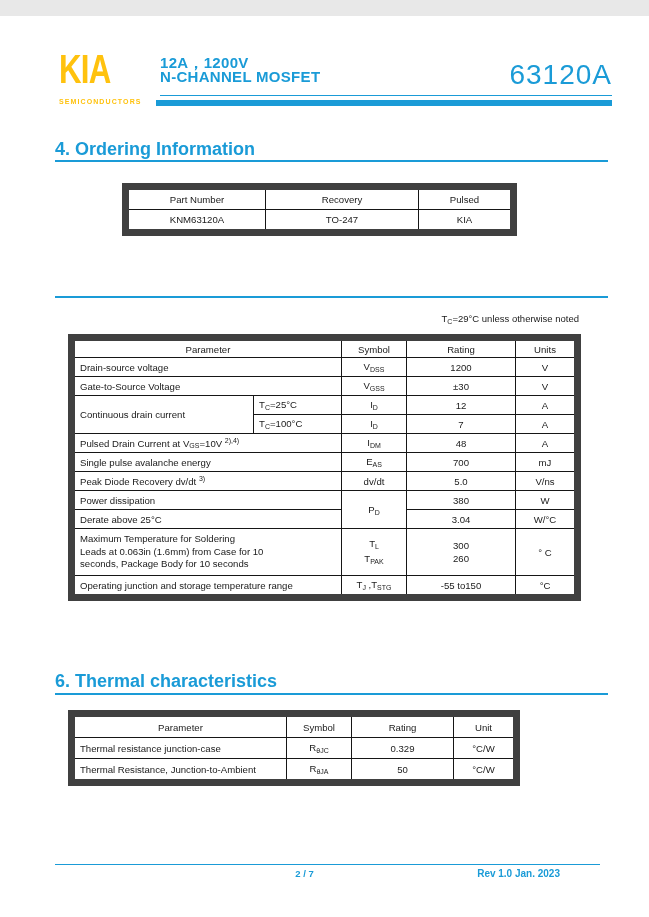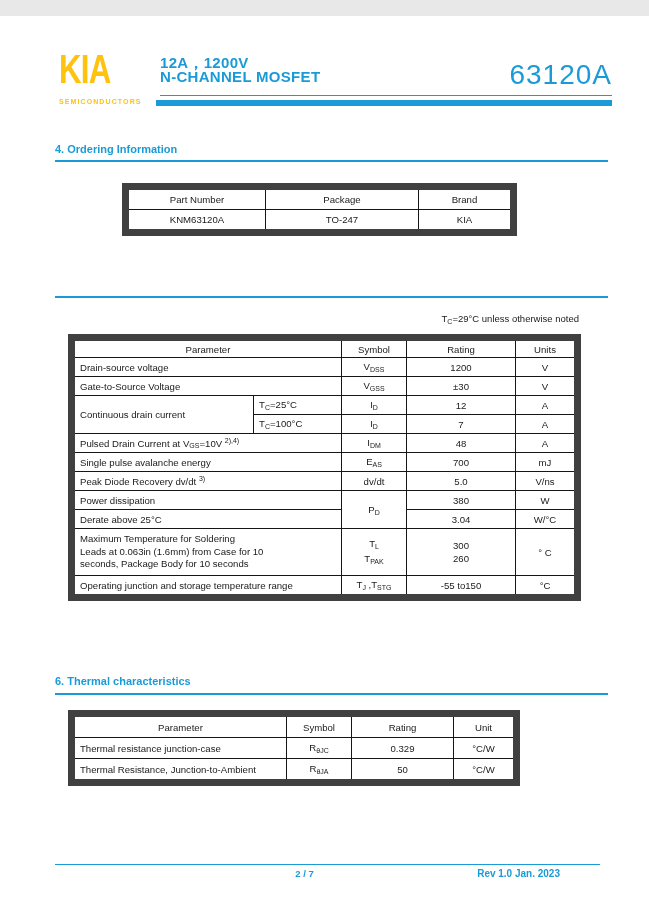--- a/index.html
+++ b/index.html
@@ -11,21 +11,21 @@
   .logo-text{font-size:40px;line-height:30px;font-weight:bold;color:#ffc20e;
              letter-spacing:-1px;display:inline-block;transform:scaleX(.78);transform-origin:left;}
   .logo-sub{margin-top:11px;font-size:7px;font-weight:bold;letter-spacing:1.1px;color:#ffc20e;}
   .subtitle{position:absolute;left:160px;top:40px;color:#1a9bd7;font-weight:bold;
             font-size:15px;line-height:13.5px;letter-spacing:.3px;}
   .part-number{position:absolute;right:37px;top:43px;font-size:28px;color:#1a9bd7;letter-spacing:1px;}
   .header-thin{position:absolute;left:160px;right:37px;top:79px;height:1px;background:#1a9bd7;}
   .header-bar{position:absolute;left:156px;right:37px;top:84px;height:6px;background:#1a9bd7;}
 
   
-  .sec-title{position:absolute;left:55px;font-size:11px;line-height:14px;font-weight:bold;color:#1a9bd7;}
+  .sec-title{position:absolute;left:55px;font-size:18px;line-height:14px;font-weight:bold;color:#1a9bd7;}
   .sec-rule{position:absolute;left:55px;right:41px;height:1.5px;background:#1a9bd7;}
 
   
   table.dtable{border-collapse:collapse;table-layout:fixed;border:7px solid #404040;
                font-size:9.6px;color:#1a1a1a;}
   table.dtable th,table.dtable td{border:1px solid #161616;font-weight:normal;
                padding:0 3px;text-align:center;vertical-align:middle;overflow:hidden;}
   .left{text-align:left !important;padding-left:5px !important;}
   .sub{font-size:7px;vertical-align:-1.5px;letter-spacing:0;}
   .sup{font-size:7px;vertical-align:3.5px;letter-spacing:0;}
@@ -75,22 +75,22 @@
 
   <table class="dtable ordering-table">
     <colgroup>
         <col style="width:140px">
         <col style="width:153px">
         <col style="width:95px">
       </colgroup>
     <tbody>
         <tr>
       <th>Part Number</th>
-      <th>Package</th>
-      <th>Brand</th>
+      <th>Recovery</th>
+      <th>Pulsed</th>
     </tr>
     <tr>
       <td>KNM63120A</td>
       <td>TO-247</td>
       <td>KIA</td>
     </tr>
   </tbody>
     </table>
 
   <div class="sec-rule" style="top:280px;"></div>

